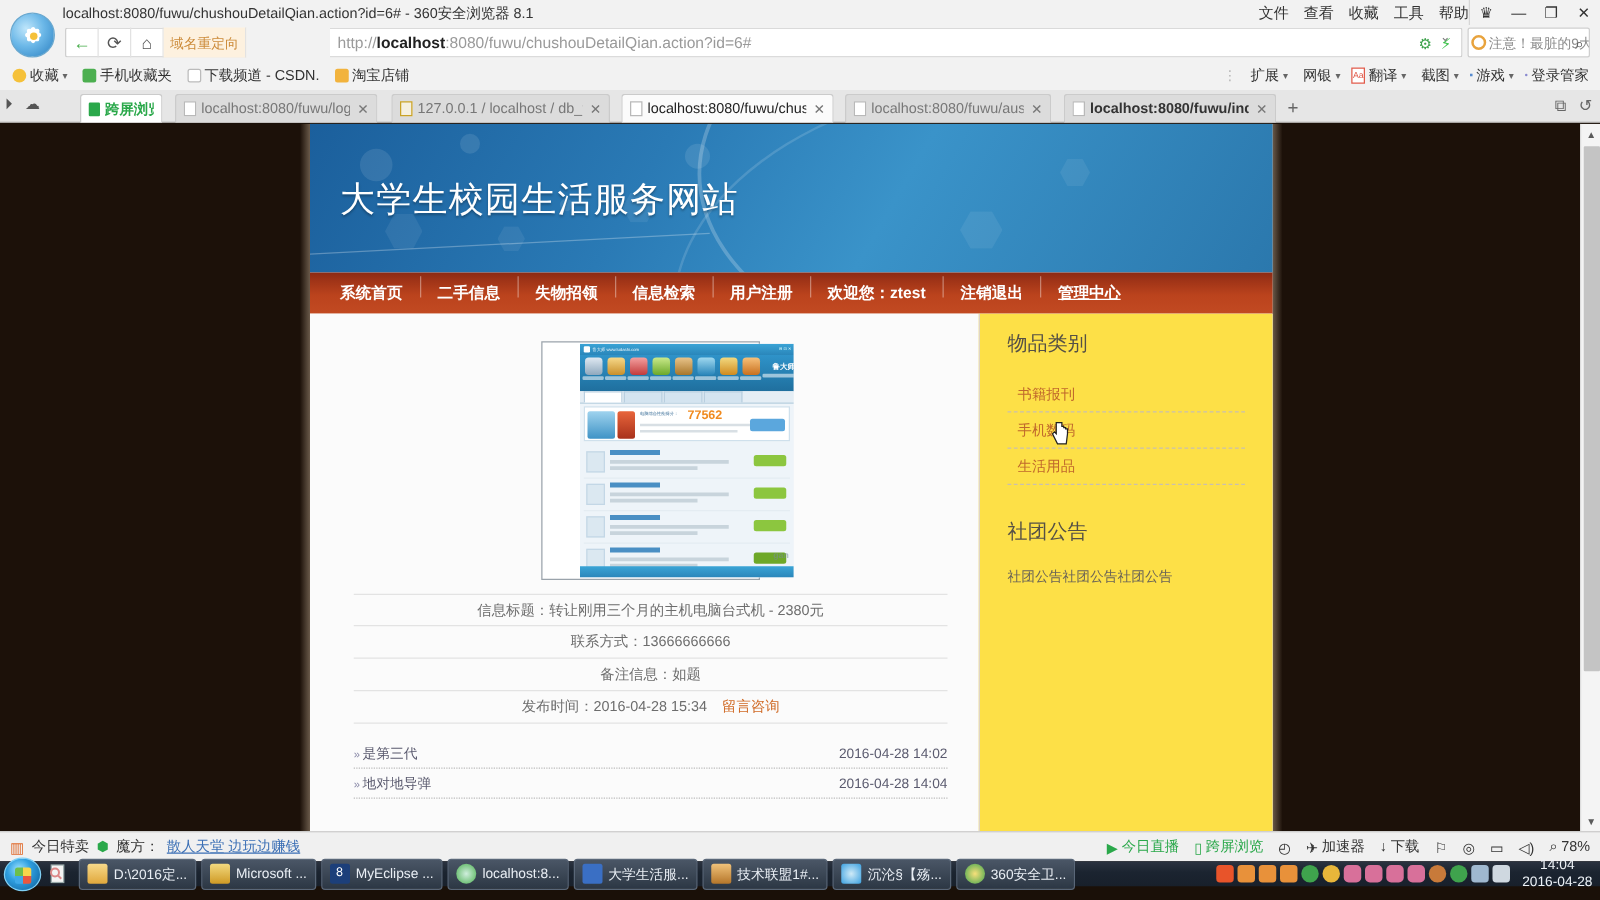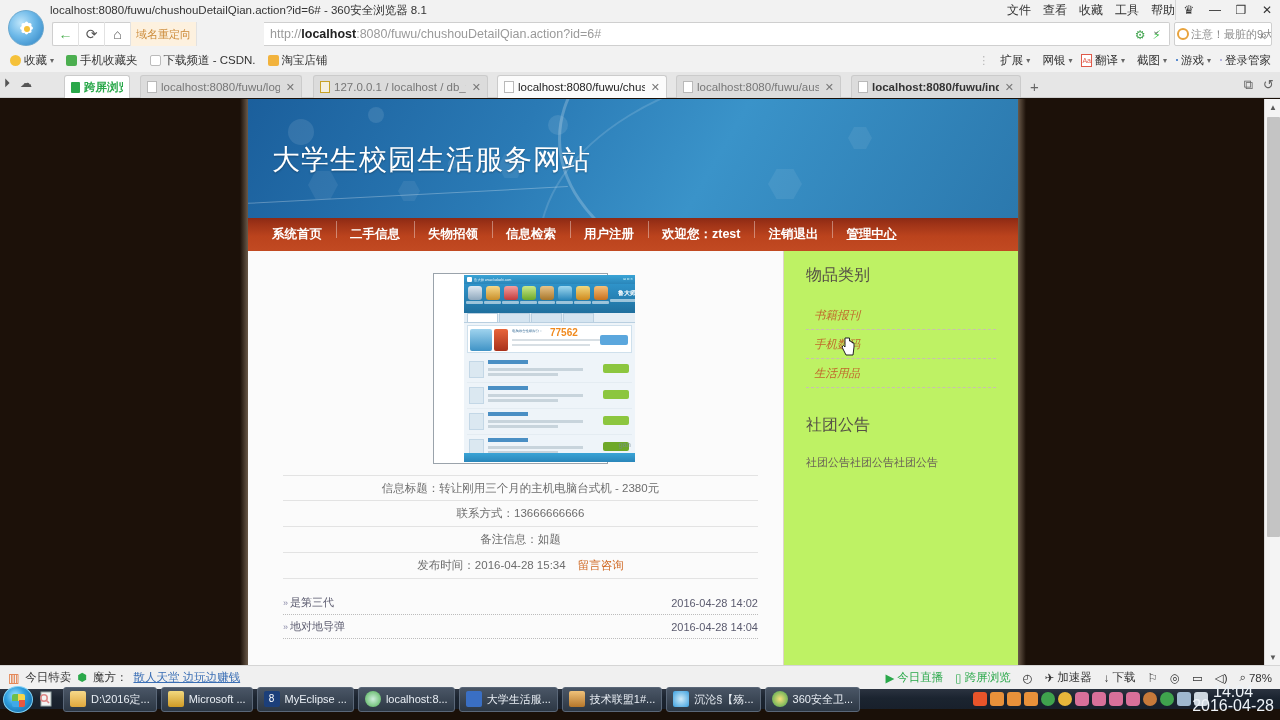--- a/index.html
+++ b/index.html
@@ -158,21 +158,21 @@
     padding:0 14px; white-space:nowrap; position:relative;
   }
   .site-nav a + a::before {
     content:""; position:absolute; left:0; top:-5px; height:17px; width:1px;
     background:rgba(255,255,255,0.38);
   }
   .site-nav a.hovered { text-decoration:underline; }
 
   .site-body { position:relative; width:770px; height:414px; background:#fbfbfb; display:flex;}
   .content-col { width:535px; background:#fbfbfb; position:relative; }
-  .side-col { width:235px; background:#bef264; position:relative; border-left:1px solid #ded5c8;}
+  .side-col { width:235px; background:#fde047; position:relative; border-left:1px solid #ded5c8;}
 
   .prod-image-wrap {
     position:absolute; left:185px; top:22px; width:175px; height:191px;
     border:1px solid #9aa3ab; background:#ffffff; padding:1px;
   }
   .swshot { position:relative; width:171px; height:187px; background:#eef4f9; overflow:hidden;
             font-size:3px; color:#2b5d84;margin-left:29px;}
   .sw-title { position:absolute;left:0;top:0;width:171px;height:9px;
       background:linear-gradient(to bottom,#3aa4d6,#2a86ba); color:#fff; font-size:3.4px;
       display:flex; align-items:center; padding-left:3px; gap:2px;}
@@ -224,21 +224,21 @@
   }
   .cmt-row .left { display:flex; align-items:center; gap:2px; }
   .cmt-row .gg { color:#8a8aa8; font-size:9px; }
 
   .side-h {
     position:absolute; left:22px; font-size:16px; color:#555046;
     font-family:"DejaVu Serif","Liberation Serif",serif;
   }
   .side-h.h1 { top:14px; }
   .side-h.h2 { top:164px; }
-  .cat-list { position:absolute; left:22px; top:50px; width:190px;font-style:italic; }
+  .cat-list { position:absolute; left:22px; top:50px; width:190px; }
   .cat-item {
     height:29px; display:flex; align-items:center; padding-left:8px;
     font-size:11.5px; color:#c0682c; border-bottom:1px dashed #c9bfb0; cursor:pointer;
   }
   .notice-text { position:absolute; left:22px; top:203px; width:195px;
      font-size:11px; color:#6b6457; line-height:16px; }
 
   
   .bstrip {
     position:absolute; left:0; top:665px; width:1280px; height:24px;
@@ -269,21 +269,21 @@
   .qlaunch { width:26px;height:26px;display:flex;align-items:center;justify-content:center;}
   .tb-item {
     height:25px; margin-left:4px; padding:0 6px; display:flex; align-items:center; gap:5px;
     background:linear-gradient(to bottom,#4a5666,#2c3744); border:1px solid #5a6778;
     border-radius:3px; color:#e9eef4; font-size:11px; white-space:nowrap; cursor:pointer;
     max-width:110px; overflow:hidden;
   }
   .tb-item .ti { width:16px;height:16px;flex:0 0 auto;border-radius:2px;}
   .tray { position:absolute; right:72px; display:flex; align-items:center; gap:3px; }
   .tray .t { width:14px;height:14px;border-radius:3px; }
-  .clock { position:absolute; right:6px; text-align:center; color:#eef3f8; font-size:16px; line-height:14px;}
+  .clock { position:absolute; right:6px; text-align:center; color:#eef3f8; font-size:11px; line-height:14px;}
 
   .cursor-hand {
     position:absolute; left:841px; top:238px; width:16px; height:20px; z-index:50;
   }
 </style>
 </head>
 <body>
 
 <div id="browser-window">
 

